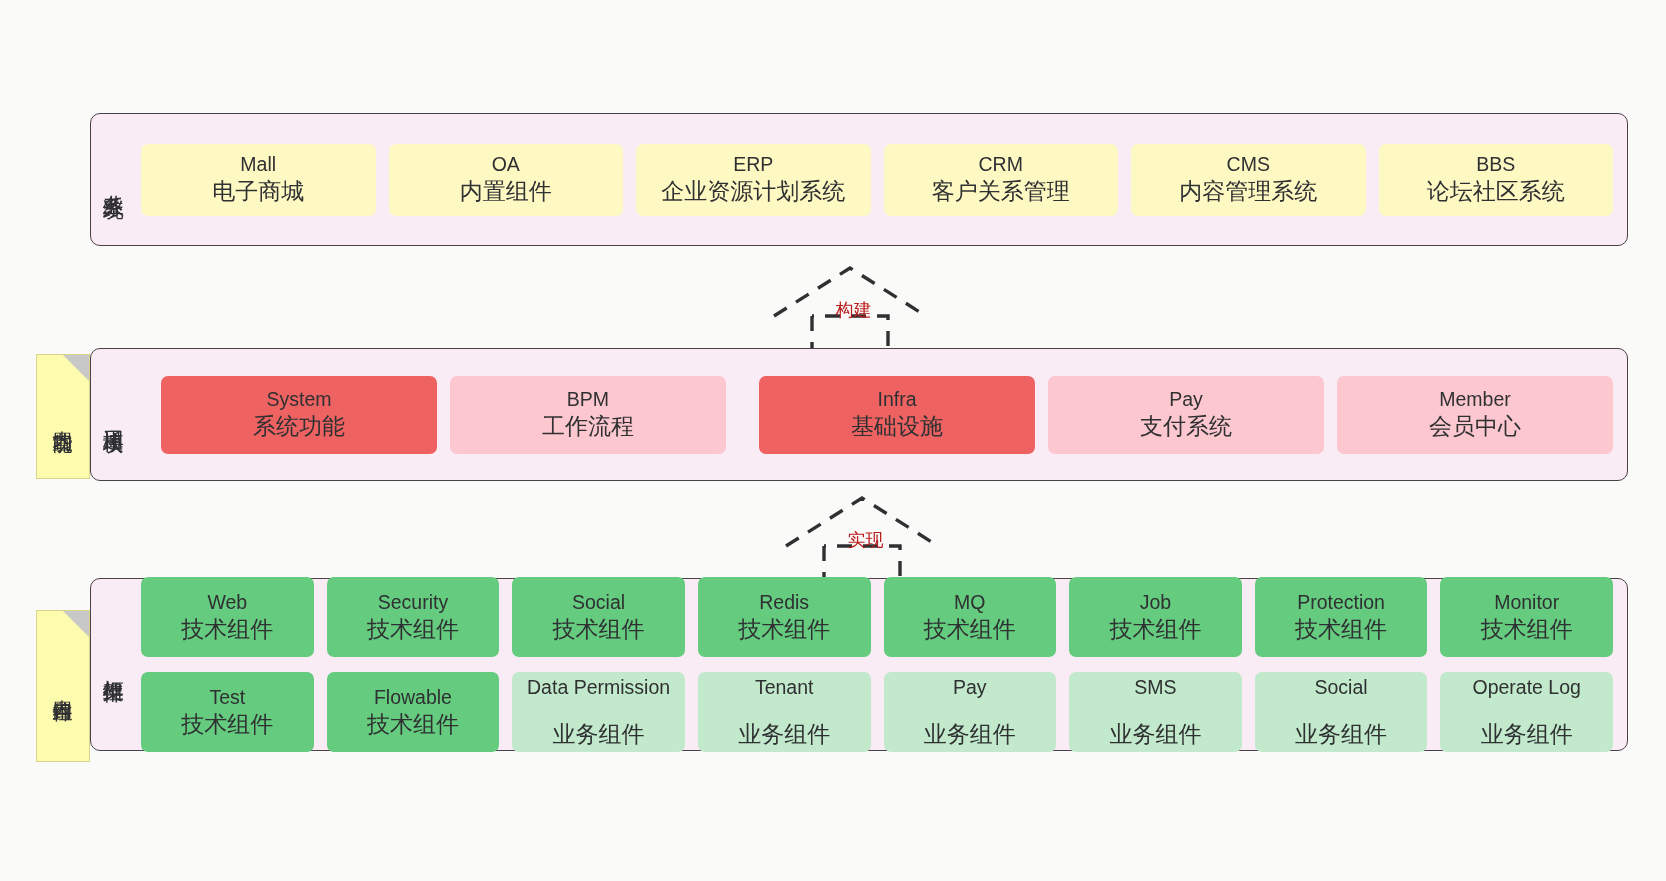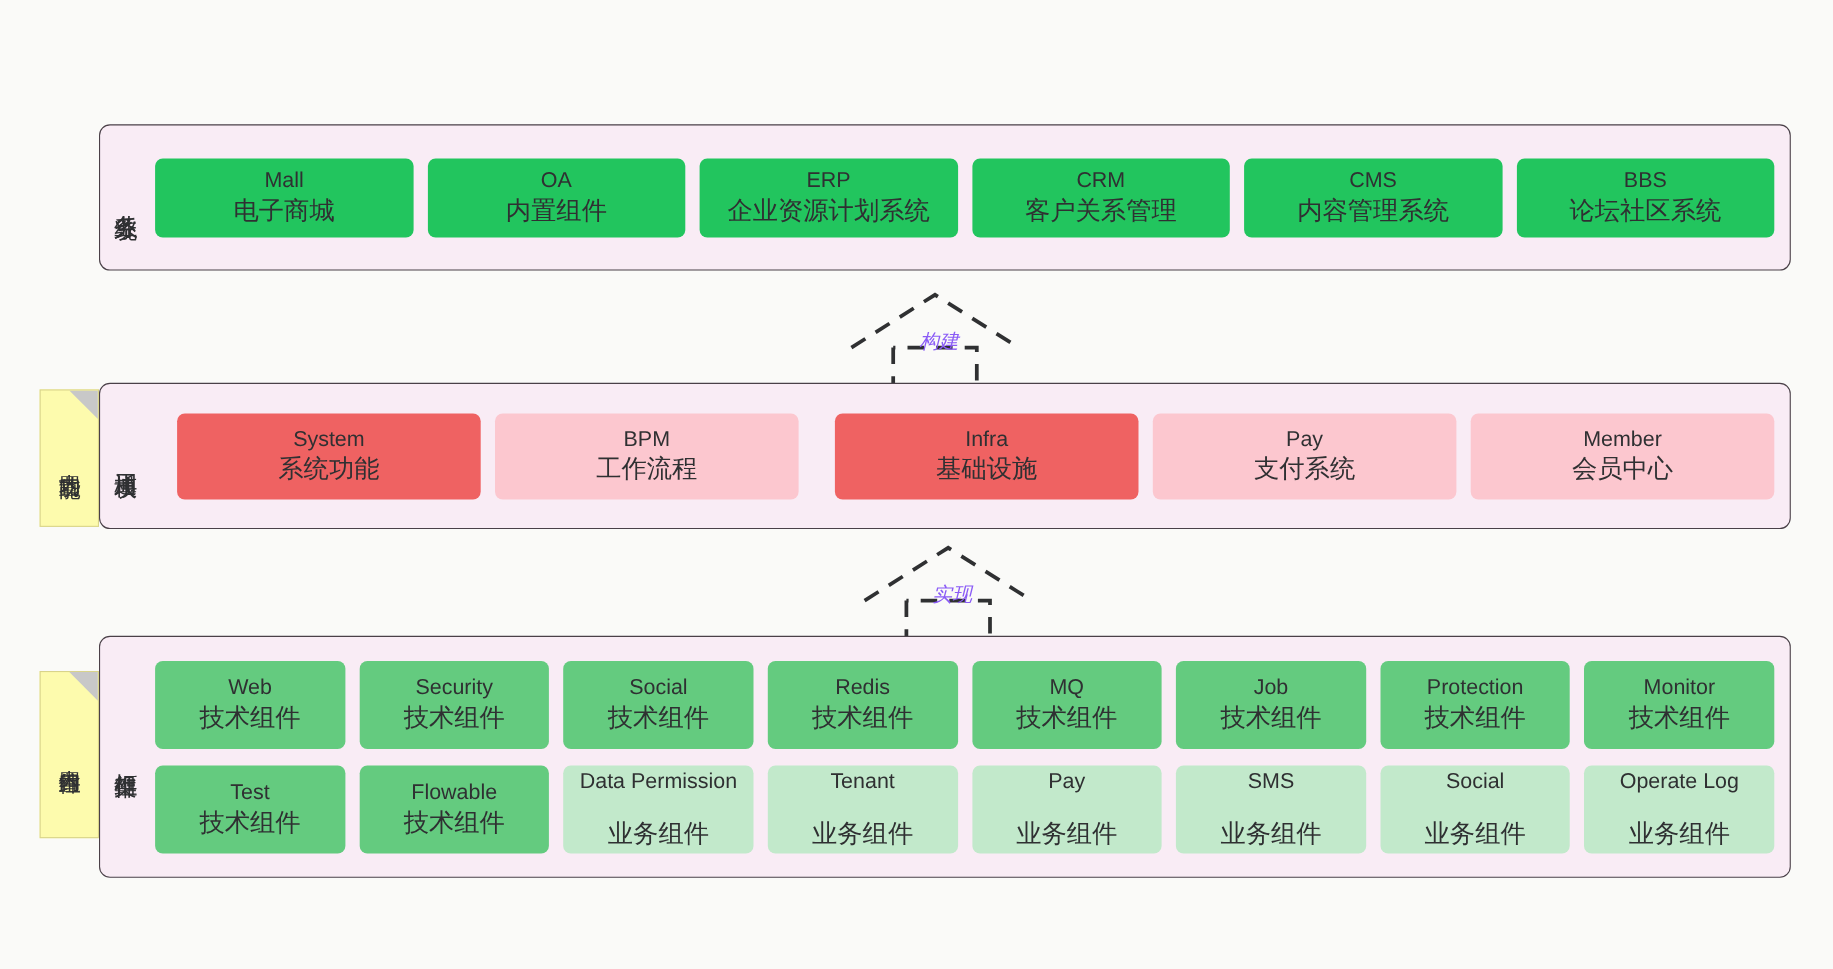--- a/index.html
+++ b/index.html
@@ -81,34 +81,34 @@
   .node .n-en {
     font-size: 19.5px;
     color: #2f3032;
   }
   .node .n-cn {
     font-size: 23px;
     color: #2f3032;
   }
 
   
-  .c-blue        { background: #22c55e; }
+  .c-blue        { background: #fef9c3; }
   .c-red         { background: #ef6262; margin-left: 20px; }
   .c-pink        { background: #fcc7cf; }
   .c-green       { background: #64cb7f; }
   .c-lightgreen  { background: #c2e9cb; gap: 20px; }
 
   
   #layer-business  { left: 90px;  top: 113px; width: 1538px; height: 133px; }
   #layer-business .node { height: 72px; }
 
   #layer-common    { left: 90px;  top: 348px; width: 1538px; height: 133px; }
   #layer-common .node { height: 78px; }
 
-  #layer-framework { left: 90px;  top: 578px; width: 1538px; height: 220px; }
+  #layer-framework { left: 90px;  top: 578px; width: 1538px; height: 173px; }
   #layer-framework .node { height: 80px; }
   #layer-framework .layer-body { gap: 15px; }
 
   
   .note {
     position: absolute;
     width: 54px;
     background: #fdfbad;
     border: 1px solid #d9d48a;
     box-sizing: border-box;
@@ -142,26 +142,25 @@
     width: 180px;
     height: 96px;
   }
   .arrow svg { display: block; width: 100%; height: 100%; overflow: visible; }
   .arrow .arrow-label {
     position: absolute;
     left: 50%;
     transform: translateX(-50%);
     top: 40px;
     font-size: 18px;
-    color: #8b5cf6;
+    color: #b91c1c;
     background: transparent;
     padding: 0 2px;
     white-space: nowrap;
     user-select: none;
-    font-style: italic;
   }
   #arrow-build   { left: 760px; top: 262px; }
   #arrow-build .arrow-label { left: 52%; top: 36px; }
   #arrow-impl    { left: 772px; top: 492px; }
   #arrow-impl .arrow-label { left: 52%; top: 36px; }
 </style>
 </head>
 <body>
 
 <div class="canvas">

